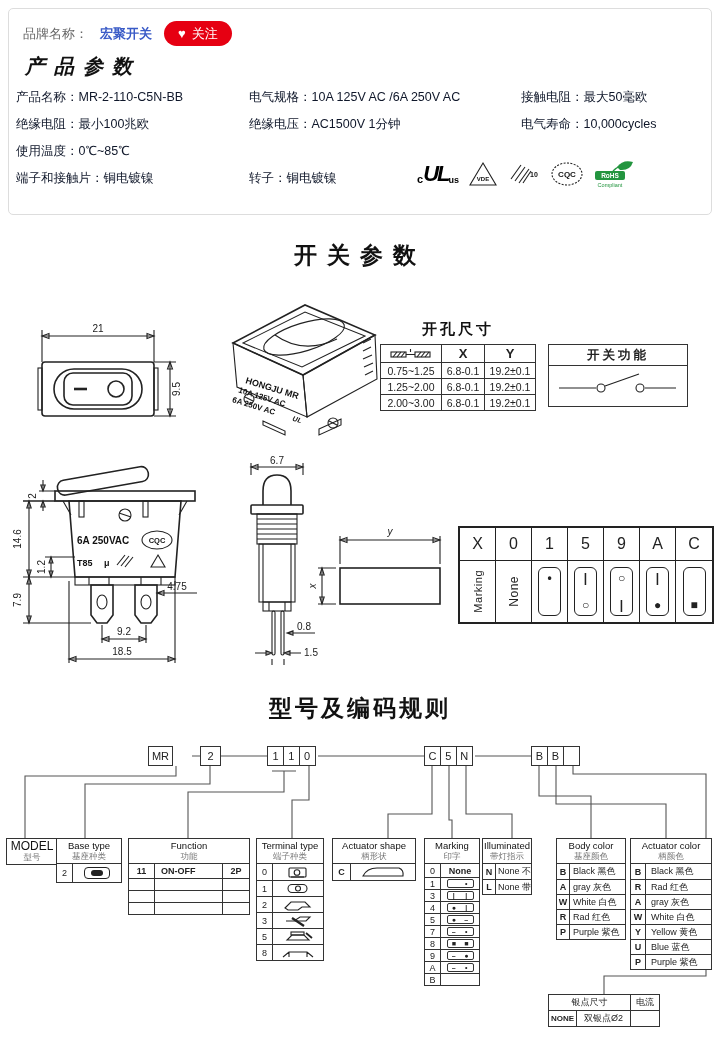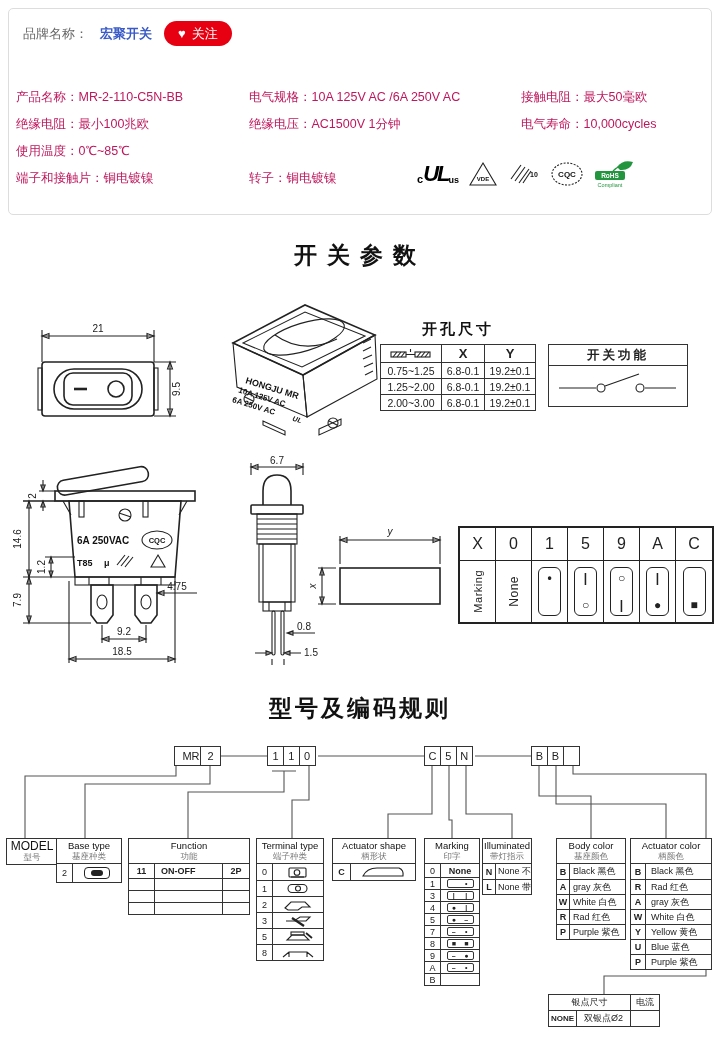--- a/index.html
+++ b/index.html
@@ -7,21 +7,21 @@
   body{width:720px;height:1051px;font-family:"Liberation Sans",sans-serif;color:#222;position:relative;overflow:hidden}
   .abs{position:absolute}
   
   .card{position:absolute;left:8px;top:8px;width:704px;height:207px;border:1px solid #ddd;border-radius:5px;background:#fff}
   .brand-row{position:absolute;left:14px;top:12px;display:flex;align-items:center;gap:12px;font-size:13px}
   .brand-label{color:#666}
   .brand-name{color:#3a5bc7;font-weight:bold;text-decoration:none;cursor:pointer}
   .follow-btn{background:#e60012;color:#fff;border:none;border-radius:13px;height:25px;padding:0 14px;font-size:13px;display:flex;align-items:center;gap:6px;cursor:pointer;font-family:inherit}
   .follow-heart{font-size:13px;line-height:1}
   .prod-title{position:absolute;left:16px;top:44px;font-family:"DejaVu Serif",serif;font-style:italic;font-weight:bold;font-size:20px;letter-spacing:9px;color:#111}
-  .spec{position:absolute;font-size:12.5px;color:#be185d;white-space:nowrap}
+  .spec{position:absolute;font-size:12.5px;color:#0f172a;white-space:nowrap}
   .certs{position:absolute;left:408px;top:150px;display:flex;align-items:center;gap:9px}
   .cert{display:flex;flex-direction:column;align-items:center;justify-content:center}
   .ulmark{font-weight:bold;color:#000;display:flex;align-items:flex-end;line-height:1}
   .ulmark .c{font-size:11px}
   .ulmark .ul{font-size:22px;font-style:italic;letter-spacing:-2px}
   .ulmark .us{font-size:9px}
   
   .sec-title{position:absolute;left:0;width:720px;text-align:center;font-weight:bold;color:#111}
   
   .ht,.xt,.ctab{position:absolute;background:#fff}
@@ -81,20 +81,21 @@
 
   <div class="card">
     <div class="brand-row">
       <span class="brand-label">品牌名称：</span>
       <a class="brand-name">宏聚开关</a>
       <button class="follow-btn">
         <span class="follow-heart">♥</span>
         <span>关注</span>
       </button>
     </div>
+    <div class="prod-title">产品参数</div>
 
     <div class="spec" style="left:7px;top:80px"><span>产品名称：</span><span>MR-2-110-C5N-BB</span></div>
     <div class="spec" style="left:240px;top:80px"><span>电气规格：</span><span>10A  125V  AC /6A 250V  AC</span></div>
     <div class="spec" style="left:512px;top:80px"><span>接触电阻：</span><span>最大50毫欧</span></div>
     <div class="spec" style="left:7px;top:107px"><span>绝缘电阻：</span><span>最小100兆欧</span></div>
     <div class="spec" style="left:240px;top:107px"><span>绝缘电压：</span><span>AC1500V 1分钟</span></div>
     <div class="spec" style="left:512px;top:107px"><span>电气寿命：</span><span>10,000cycles</span></div>
     <div class="spec" style="left:7px;top:134px"><span>使用温度：</span><span>0℃~85℃</span></div>
     <div class="spec" style="left:7px;top:161px"><span>端子和接触片：</span><span>铜电镀镍</span></div>
     <div class="spec" style="left:240px;top:161px"><span>转子：</span><span>铜电镀镍</span></div>
@@ -351,21 +352,21 @@
     <path class="conn" d="M272,31 H296 M284,31 V52 H188 V98"></path>
     <path class="conn" d="M309,26 V60 H292 V98"></path>
     <path class="conn" d="M432,26 V74 H388 V98"></path>
     <path class="conn" d="M449,26 V80 H452 V98"></path>
     <path class="conn" d="M466,26 V74 H512 V98"></path>
     <path class="conn" d="M539,26 V56 H591 V98"></path>
     <path class="conn" d="M556,26 V64 H666 V98"></path>
     <path class="conn" d="M573,26 V34 H706 V236 H604 V254"></path>
   </svg>
 
-  <div class="cbox" style="left:174px;width:34px">MR</div>
+  <div class="cbox" style="left:148px;width:25px">MR</div>
   <div class="cbox" style="left:200px;width:21px">2</div>
   <div class="cgroup" style="left:267px">
     <div class="ccell">1</div>
       <div class="ccell">1</div>
       <div class="ccell">0</div>
   </div>
   <div class="cgroup" style="left:424px">
     <div class="ccell">C</div>
       <div class="ccell">5</div>
       <div class="ccell">N</div>

